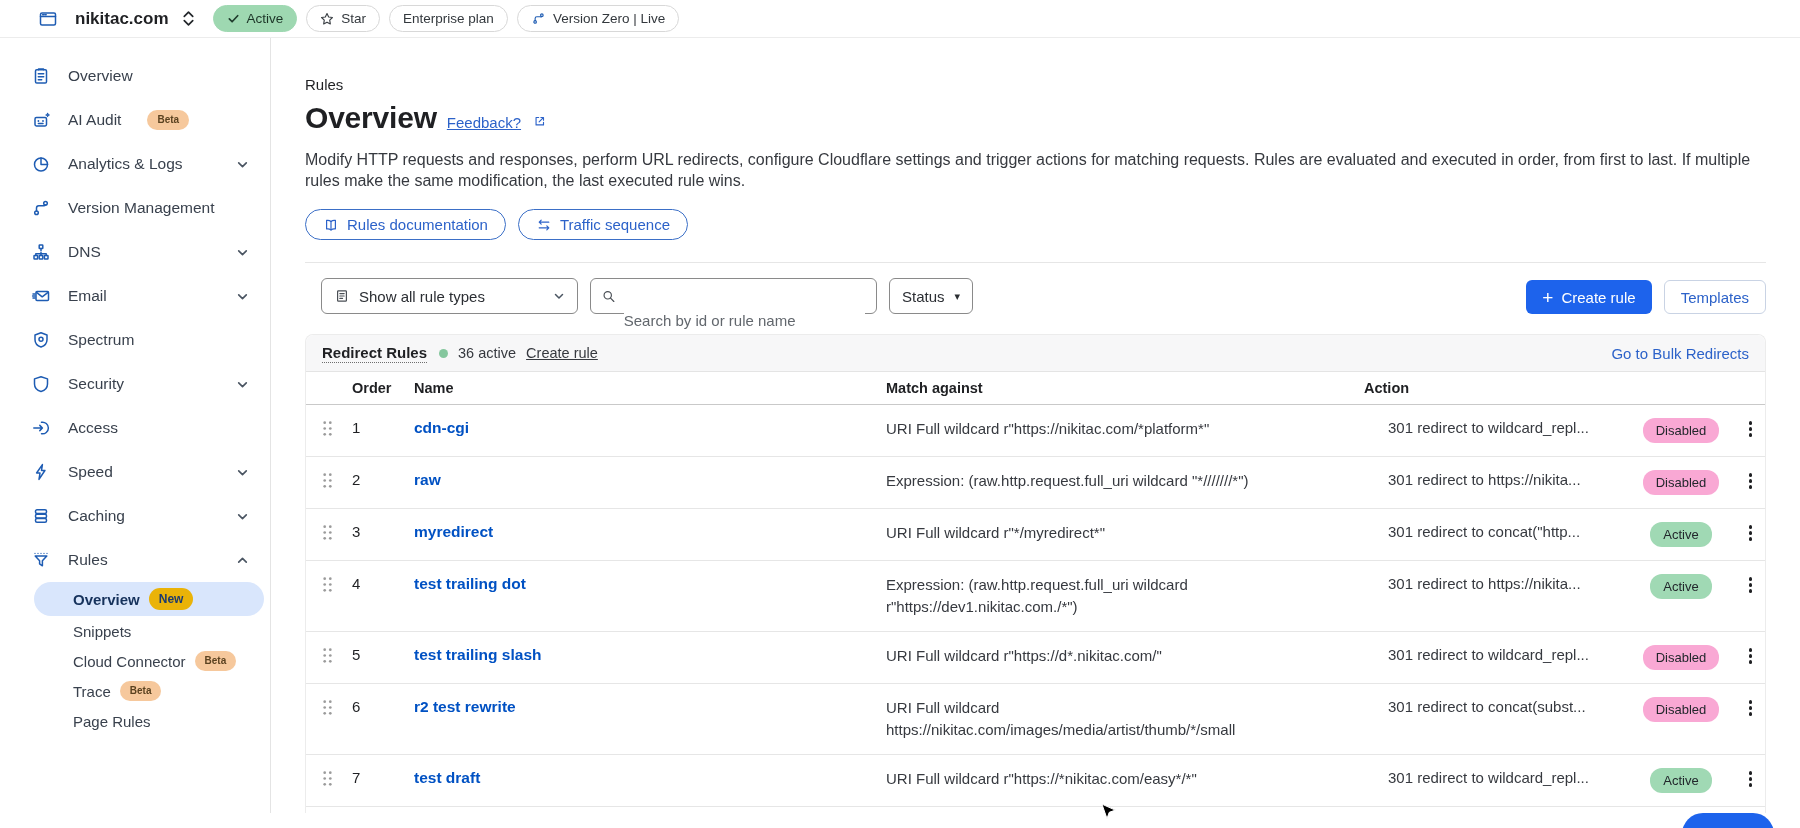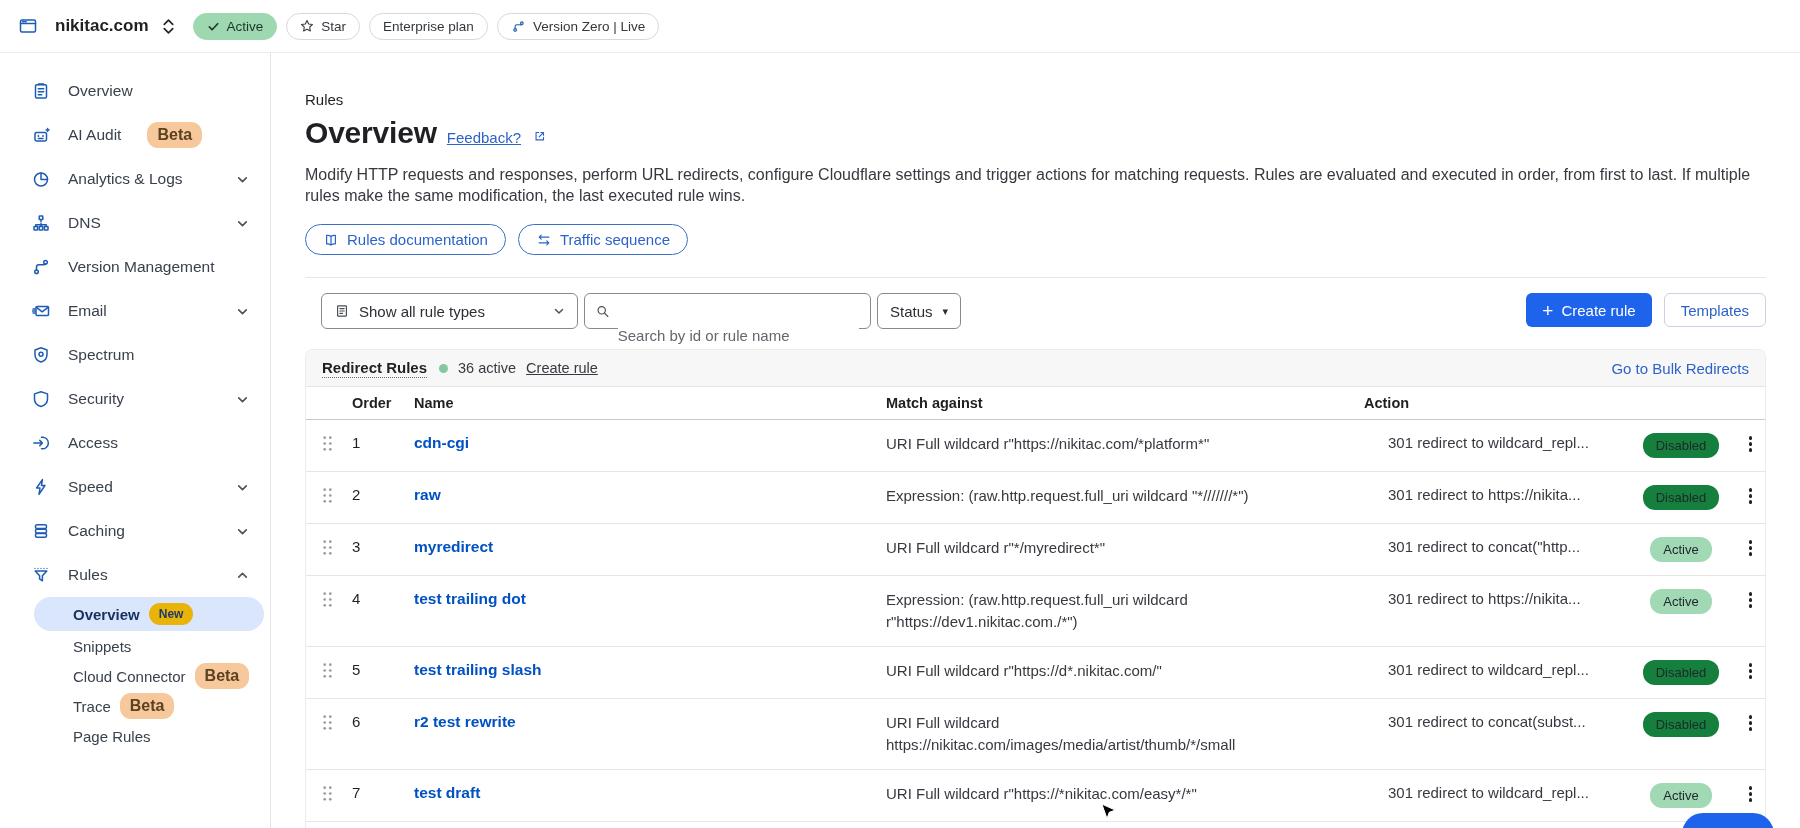--- a/index.html
+++ b/index.html
@@ -1,40 +1,40 @@
 <!DOCTYPE html>
 <html><head>
 <meta charset="utf-8">
 <style>
   * { box-sizing: border-box; margin: 0; padding: 0; }
   html,body { width:1800px; height:828px; overflow:hidden; background:#fff;
     font-family:"Liberation Sans", sans-serif; color:#1f2023; }
   .app { width:1800px; height:828px; position:relative; overflow:hidden; }
 
   
-  .hdr { display:flex; align-items:center; height:53px; padding-left:18px; gap:9px;
+  .hdr { display:flex; align-items:center; height:38px; padding-left:38px; gap:9px;
     border-bottom:1px solid #ececec; background:#fff; }
   .hdr .domain { font-size:17px; font-weight:700; color:#1f2023; margin:0 3px 0 8px; }
   .hdr .selector { display:flex; align-items:center; margin-right:8px; cursor:pointer; }
   .pill-hdr { display:inline-flex; align-items:center; gap:7px; height:27px; padding:0 13px;
     border-radius:14px; border:1px solid #d8d8d8; font-size:13.5px; color:#33383d; background:#fff; }
   .pill-active-hdr { background:#9ed8b1; border:1px solid #9ed8b1; color:#1c3527; }
 
   
   .cols { display:flex; height:775px; }
   .sidebar { width:271px; flex:0 0 271px; border-right:1px solid #e4e4e4; padding-top:16px; overflow:hidden; }
   .main { flex:1; padding:0 34px; overflow:hidden; }
 
   
   .s-item { display:flex; align-items:center; height:44px; padding-left:31px; gap:17px;
     font-size:15.5px; color:#39414d; cursor:pointer; }
   .s-icon { width:20px; height:20px; display:inline-flex; }
   .s-icon svg { stroke:#1e5cb3; fill:none; stroke-width:1.5; stroke-linecap:round; stroke-linejoin:round; }
   .s-chev { margin-left:auto; margin-right:21px; display:inline-flex; }
-  .badge-beta { background:#f6c89c; color:#5b4220; font-size:16px; line-height:1;
+  .badge-beta { background:#f6c89c; color:#5b4220; font-size:10px; line-height:1;
     padding:5px 10px; border-radius:11px; font-weight:600; margin-left:9px; }
   .badge-new { background:#eab308; color:#1d3b6e; font-size:12px; line-height:1;
     padding:5px 10px; border-radius:11px; font-weight:600; margin-left:9px; }
   .sub-list { padding-left:0; }
   .sub-item { display:flex; align-items:center; height:30px; padding-left:73px;
     font-size:15px; color:#39414d; cursor:pointer; }
   .sub-item.selected { background:#d9e6fc; height:34px; border-radius:17px;
     margin:0 6px 0 34px; padding-left:39px; font-weight:700; color:#16325c; }
 
   
@@ -44,21 +44,21 @@
   .feedback { font-size:15px; color:#2c62c9; text-decoration:underline; cursor:pointer; }
   .ext-icon { display:inline-flex; margin-left:2px; }
   .desc { margin-top:14px; font-size:16px; line-height:21px; color:#36393f; max-width:1460px; }
   .btn-row { margin-top:18px; display:flex; gap:12px; }
   .pill-btn { display:inline-flex; align-items:center; gap:8px; height:31px; padding:12px 17px;
     border:1px solid #3b6fc7; border-radius:16px; color:#2c62c9; font-size:15px;
     background:#fff; cursor:pointer; }
   .divider { height:1px; background:#e6e6e6; margin-top:22px; }
 
   
-  .filter-row { margin-top:15px; display:flex; align-items:flex-start; gap:6px;padding-left:16px; }
+  .filter-row { margin-top:15px; display:flex; align-items:flex-end; gap:12px;padding-left:16px; }
   .dd { display:flex; align-items:center; gap:9px; height:36px; border:1px solid #8a8a8a;
     border-radius:6px; padding:0 12px; font-size:15px; color:#2b2e33; background:#fff; cursor:pointer; }
   .dd-ruletype { width:257px; }
   .dd-ruletype .caret { margin-left:auto; }
   .search-box { display:flex; align-items:center; gap:8px; width:287px; height:36px;
     border:1px solid #8a8a8a; border-radius:6px; padding:0 11px; background:#fff; }
   .search-box input { border:none; outline:none; font-size:15px; width:100%;
     font-family:"Liberation Sans",sans-serif; color:#2b2e33;margin-top:48px; }
   .search-box input::placeholder { color:#62676d; }
   .dd-status { width:84px; justify-content:space-between; }
@@ -89,21 +89,21 @@
   .t-row { border-bottom:1px solid #e6e6e6; padding-top:13px; padding-bottom:13px; background:#fff; }
   .t-row .cell-handle { padding-top:2px; cursor:grab; }
   .cell-order { font-size:15px; color:#1f2023; line-height:20px; }
   .cell-name { line-height:20px; }
   .rule-link { font-size:15.5px; font-weight:700; color:#0051c3; cursor:pointer; text-decoration:none; }
   .cell-match { font-size:15px; color:#36393f; line-height:22px; padding-right:28px;
     word-break:break-word; }
   .cell-action { font-size:15px; color:#36393f; line-height:20px; white-space:nowrap; overflow:hidden;margin-left:24px; }
   .cell-badge { display:flex; justify-content:center; }
   .pill { font-size:13px; line-height:1; padding:6px 13px; border-radius:12px; color:#22272c; }
-  .pill-disabled { background:#15803d; }
+  .pill-disabled { background:#f9a8d4; }
   .pill-active { background:#a0d9b4; }
   .cell-kebab { display:flex; flex-direction:column; align-items:center; gap:2.5px;
     padding-top:3px; cursor:pointer; }
   .cell-kebab i { width:3.5px; height:3.5px; border-radius:50%; background:#1f2023; display:block; }
 
   
   .chat-bubble { position:absolute; left:1682px; top:813px; width:92px; height:42px;
     background:#1d63ec; border-radius:21px; cursor:pointer; }
   .cursor { position:absolute; left:1100px; top:803px; pointer-events:none; }
 </style>
@@ -188,43 +188,43 @@
             <span class="s-label">Analytics &amp; Logs</span>
             <span class="s-chev">
               <svg width="13" height="13" viewBox="0 0 12 12">
                 <path d="M2.5 4.5L6 8l3.5-3.5" fill="none" stroke="#4a5562" stroke-width="1.5" stroke-linecap="round" stroke-linejoin="round"></path>
               </svg>
             </span>
           </div>
           <div class="s-item">
             <span class="s-icon">
               <svg width="20" height="20" viewBox="0 0 20 20" style="stroke:#1e5cb3;fill:none;stroke-width:1.5;stroke-linecap:round;stroke-linejoin:round">
+                <circle cx="5.5" cy="14.7" r="1.8"></circle>
+                <circle cx="14.5" cy="5.3" r="1.8"></circle>
+                <path d="M5.5 12.9V10a2.3 2.3 0 0 1 2.3-2.3h4.4A2.3 2.3 0 0 0 14.5 7.1"></path>
+              </svg>
+            </span>
+            <span class="s-label">Version Management</span>
+          </div>
+          <div class="s-item">
+            <span class="s-icon">
+              <svg width="20" height="20" viewBox="0 0 20 20" style="stroke:#1e5cb3;fill:none;stroke-width:1.5;stroke-linecap:round;stroke-linejoin:round">
                 <rect x="8.2" y="3" width="3.6" height="3.4" rx="0.5"></rect>
                 <rect x="3" y="13.6" width="3.6" height="3.4" rx="0.5"></rect>
                 <rect x="8.2" y="13.6" width="3.6" height="3.4" rx="0.5"></rect>
                 <rect x="13.4" y="13.6" width="3.6" height="3.4" rx="0.5"></rect>
                 <path d="M10 6.4v2.3M4.8 13.6v-1.8h10.4v1.8M10 10.5v3.1"></path>
               </svg>
             </span>
             <span class="s-label">DNS</span>
             <span class="s-chev">
               <svg width="13" height="13" viewBox="0 0 12 12">
                 <path d="M2.5 4.5L6 8l3.5-3.5" fill="none" stroke="#4a5562" stroke-width="1.5" stroke-linecap="round" stroke-linejoin="round"></path>
               </svg>
             </span>
-          </div>
-          <div class="s-item">
-            <span class="s-icon">
-              <svg width="20" height="20" viewBox="0 0 20 20" style="stroke:#1e5cb3;fill:none;stroke-width:1.5;stroke-linecap:round;stroke-linejoin:round">
-                <circle cx="5.5" cy="14.7" r="1.8"></circle>
-                <circle cx="14.5" cy="5.3" r="1.8"></circle>
-                <path d="M5.5 12.9V10a2.3 2.3 0 0 1 2.3-2.3h4.4A2.3 2.3 0 0 0 14.5 7.1"></path>
-              </svg>
-            </span>
-            <span class="s-label">Version Management</span>
           </div>
           <div class="s-item">
             <span class="s-icon">
               <svg width="20" height="20" viewBox="0 0 20 20" style="stroke:#1e5cb3;fill:none;stroke-width:1.5;stroke-linecap:round;stroke-linejoin:round">
                 <rect x="5" y="5.5" width="12.5" height="9" rx="1"></rect>
                 <path d="M5.5 6.3l5.7 4.5 5.8-4.5"></path>
                 <path d="M2 8h2M1.6 10h2.4M2 12h2"></path>
               </svg>
             </span>
             <span class="s-label">Email</span>

